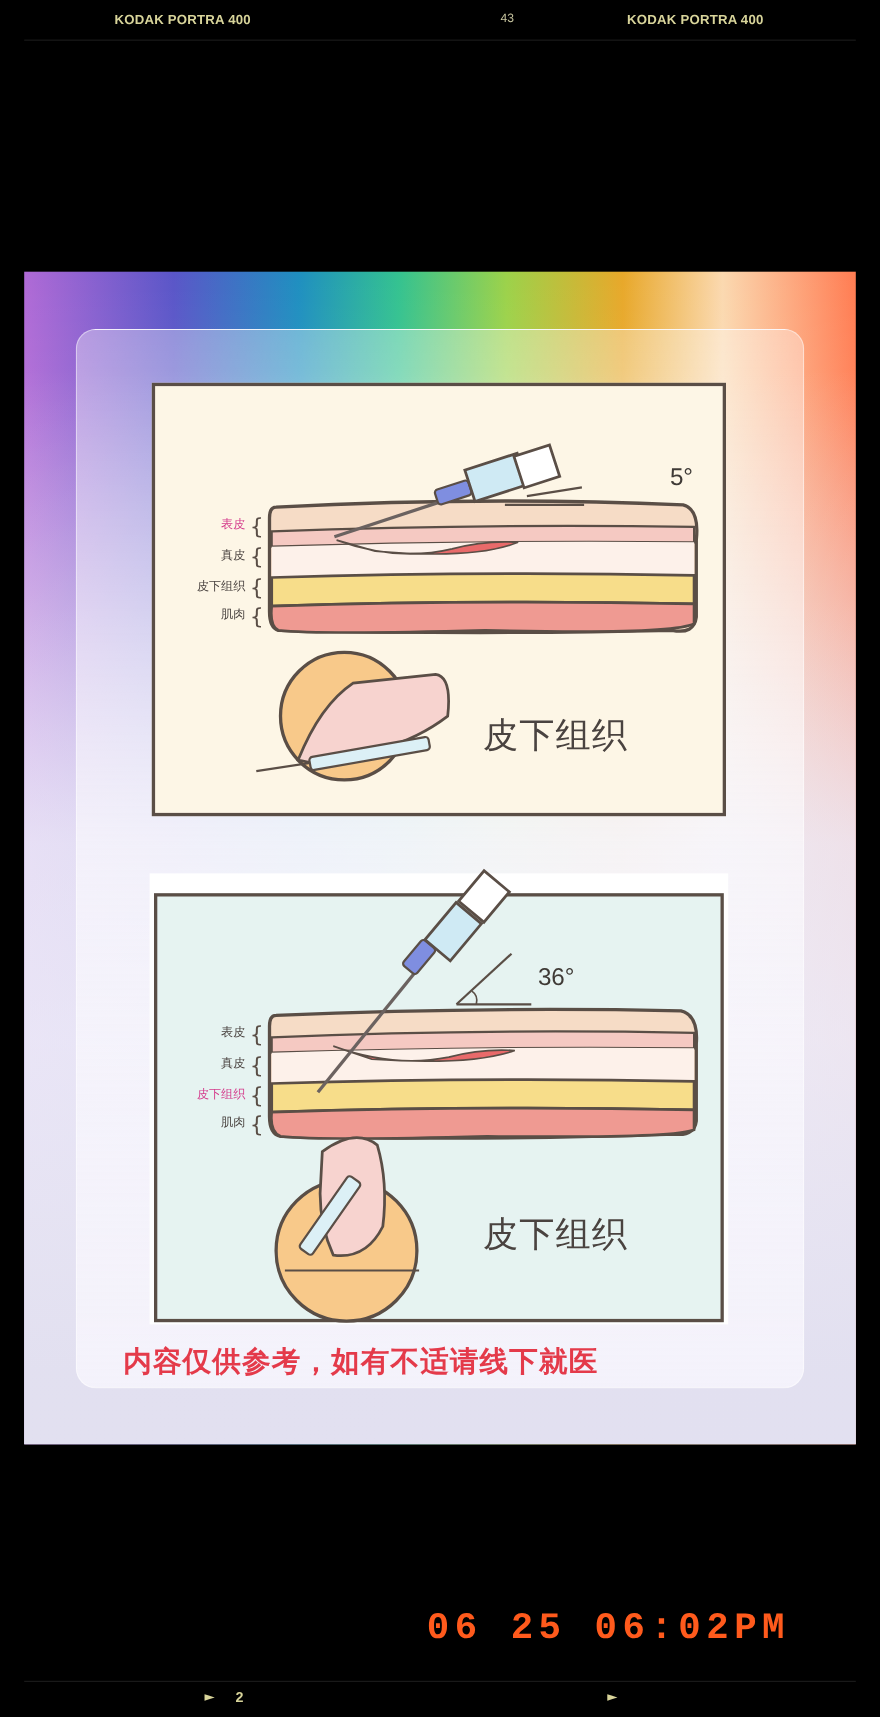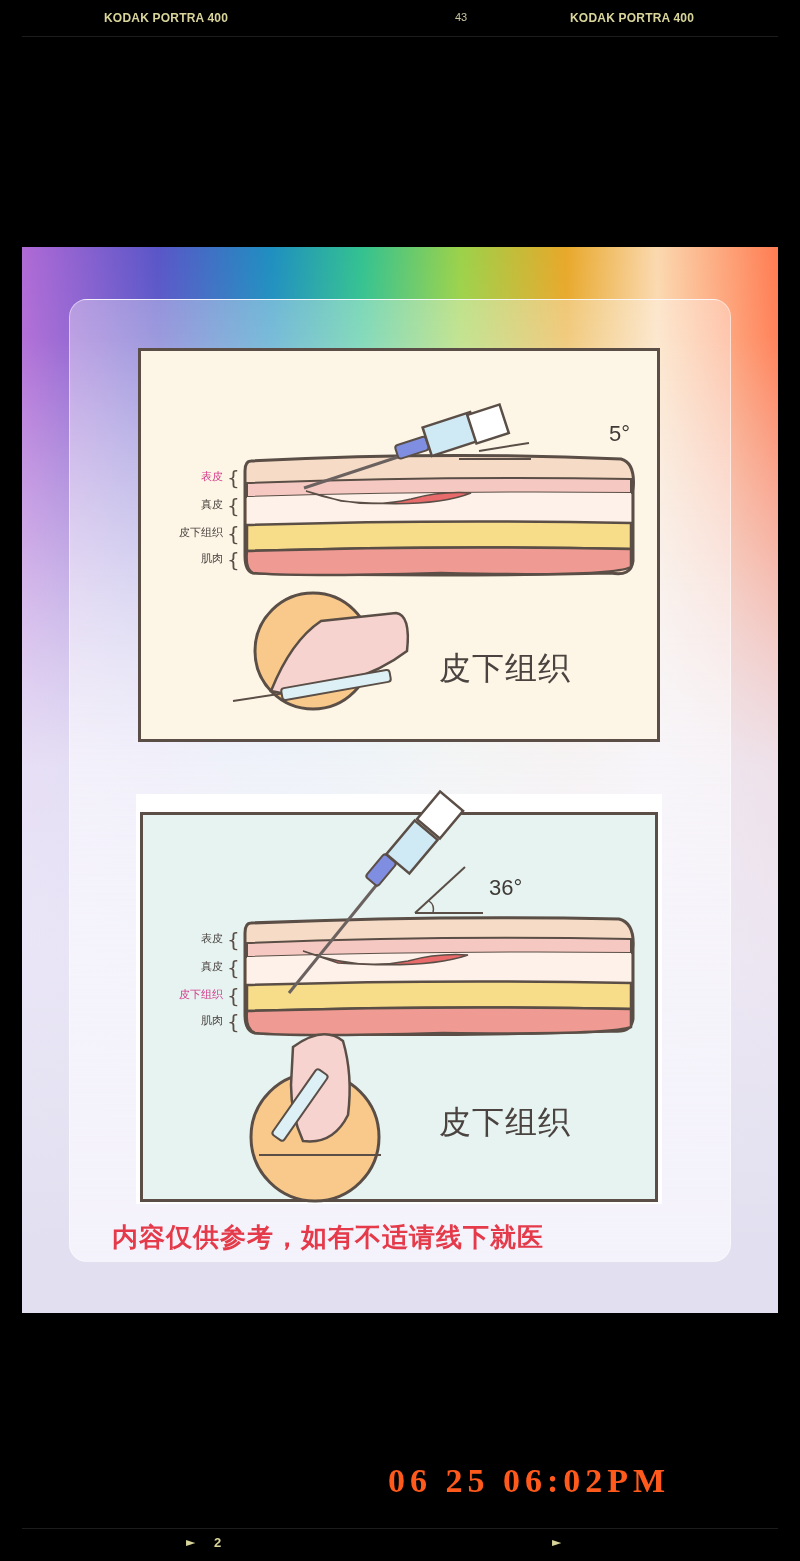--- a/index.html
+++ b/index.html
@@ -31,21 +31,21 @@
 
   .layer-label { position: absolute; font-size: 11px; color: #4a4340; text-align: right; width: 90px; }
   .layer-label.hl { color: #d43c8c; }
   .brace { position: absolute; font-size: 20px; color: #5a4e46; }
 
   .title-cn { position: absolute; font-size: 32px; color: #4a4340; letter-spacing: 1px; }
   .angle { position: absolute; font-family: "Liberation Sans", sans-serif; font-size: 22px; color: #3f3a36; }
 
   .disclaimer { position: absolute; left: 0; width: 612px; top: 973px; text-align: center; font-size: 26px; font-weight: bold; color: #e43a4a; letter-spacing: 1px; }
 
-  .film-bottom-date { position: absolute; left: 388px; top: 1462px; font-family: Liberation Serif, serif; font-size: 34px; color: #ff5a1c; letter-spacing: 5px; font-weight: bold; }
+  .film-bottom-date { position: absolute; left: 388px; top: 1462px; font-family: Liberation Mono, monospace; font-size: 34px; color: #ff5a1c; letter-spacing: 5px; font-weight: bold; }
   .film-line-bottom { position: absolute; left: 22px; top: 1528px; width: 756px; height: 1px; background: #1c1c1c; }
   .frame-arrow { position: absolute; top: 1535px; font-size: 12px; color: #d8d49a; }
   .frame-num { position: absolute; top: 1535px; left: 214px; font-size: 13px; color: #d8d49a; font-weight: bold; font-family: "Liberation Sans", sans-serif; }
 
   svg { position: absolute; overflow: visible; }
 </style>
 </head>
 <body>
 
 <div class="film-top">

